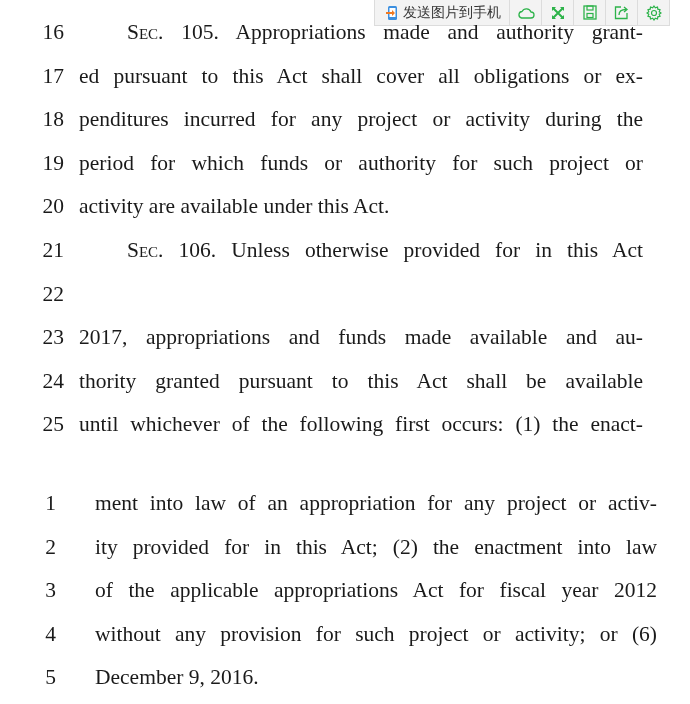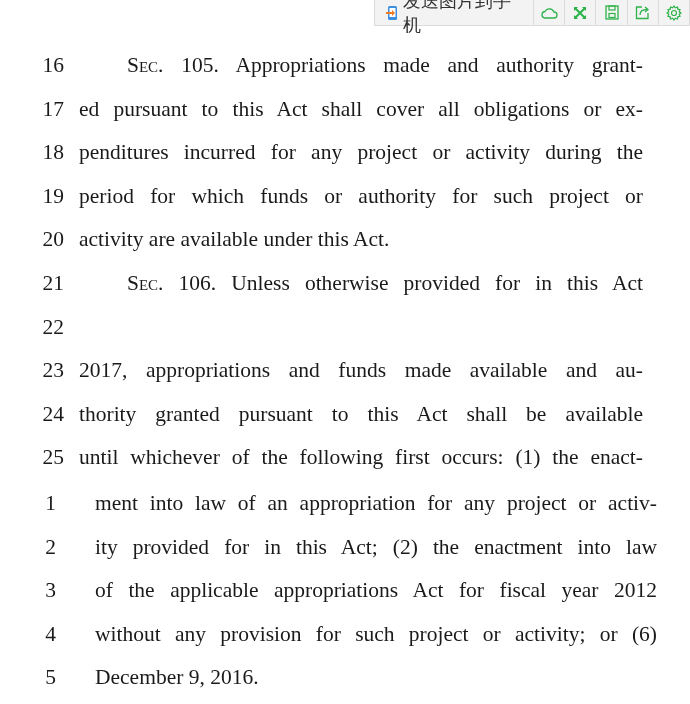--- a/index.html
+++ b/index.html
@@ -3,33 +3,33 @@
   <meta charset="utf-8">
   <style>
     html, body { margin: 0; padding: 0; }
     body {
       width: 690px; height: 704px; background: #ffffff; position: relative; overflow: hidden;
       font-family: "Liberation Serif", "DejaVu Serif", serif; color: #1a1a1a;
     }
     .toolbar {
       position: absolute; top: 0; left: 374px; height: 25px;
       display: flex; background: #f3f3f3; border: 1px solid #dcdcdc; border-top: none;
-      font-family: "DejaVu Sans", sans-serif; font-size: 18px; color: #333;
+      font-family: "DejaVu Sans", sans-serif; font-size: 14px; color: #333;
     }
     .tb-btn {
       display: flex; align-items: center; justify-content: center; height: 25px;
       border-left: 1px solid #dcdcdc; cursor: pointer;
     }
     .tb-btn:first-child { border-left: none; padding: 0 8px 0 10px; }
     .tb-icon-btn { width: 31px; }
     .tb-btn svg { display: block; }
     .send-label { margin-left: 4px; letter-spacing: 0; }
 
     .page { position: absolute; left: 0; width: 690px; }
-    .page1 { top: 44px; }
+    .page1 { top: 11px; }
     .page2 { top: 482px; }
     .line {
       position: relative; height: 43.6px; font-size: 21.5px; line-height: 43.6px; white-space: nowrap;
     }
     .lnum { position: absolute; text-align: right; }
     .page1 .lnum { left: 36px; width: 28px; }
     .page2 .lnum { left: 36px; width: 20px; }
     .ltext { position: absolute; text-align: justify; text-align-last: justify; }
     .page1 .ltext { left: 79px; width: 564px; }
     .page2 .ltext { left: 73px; width: 562px; margin-left: 22px; }

